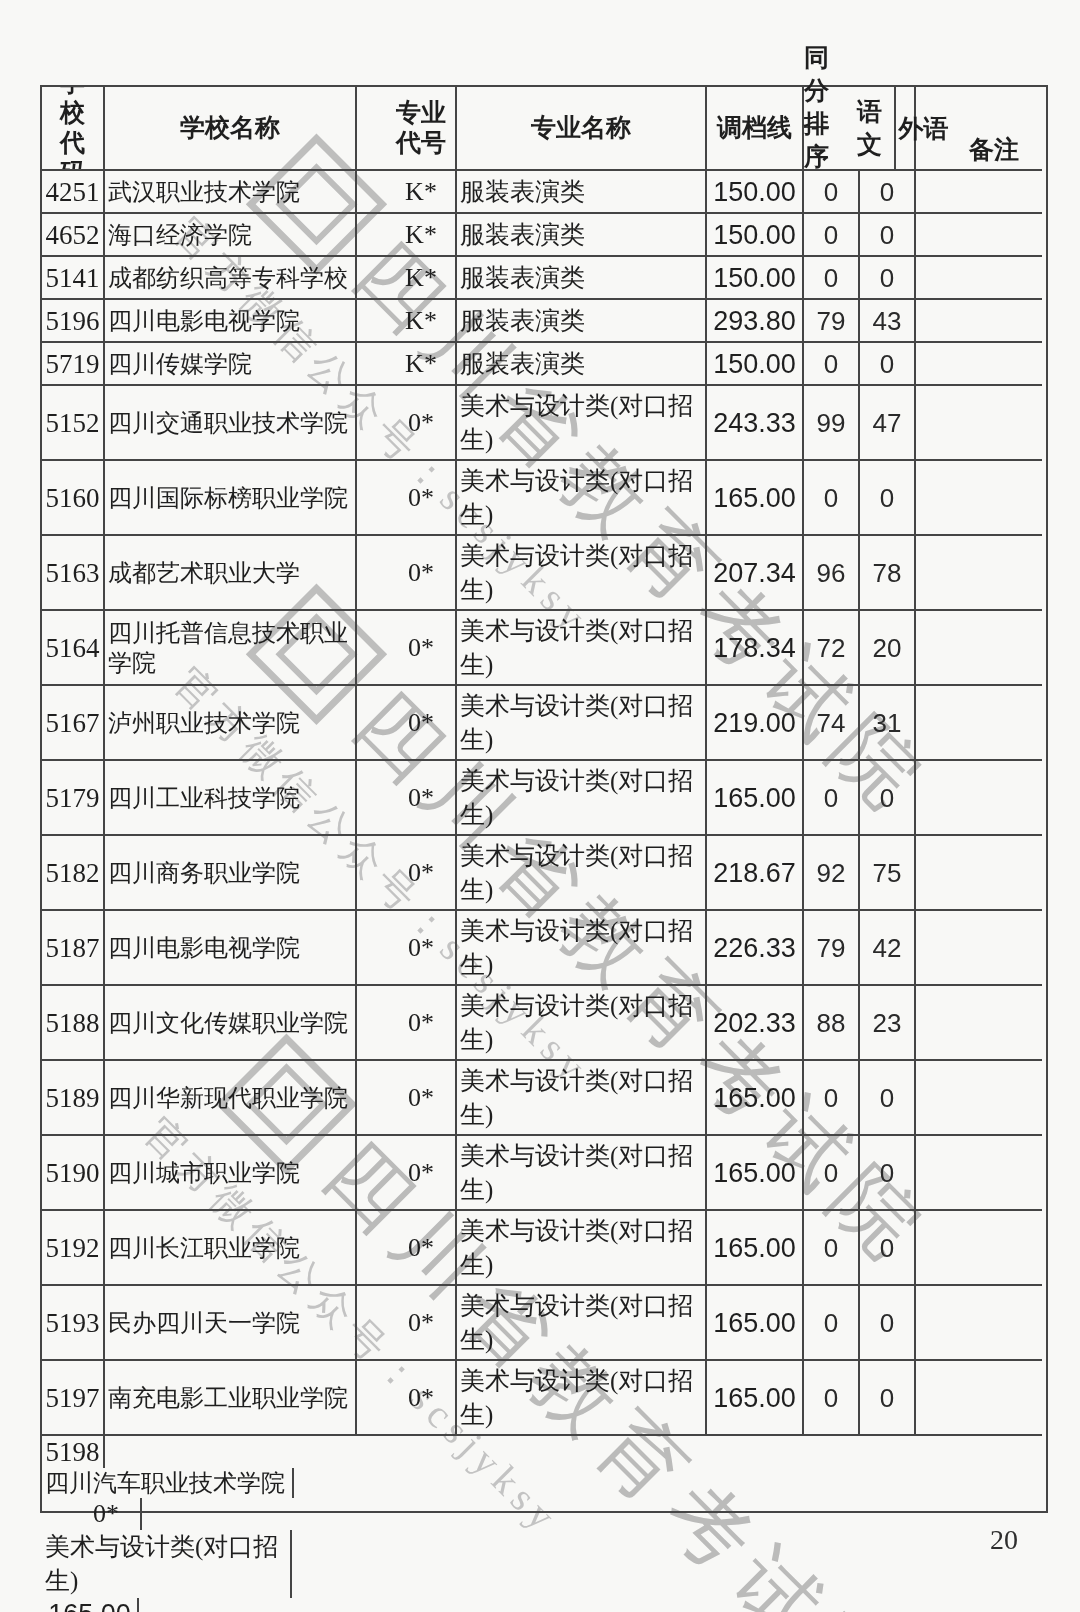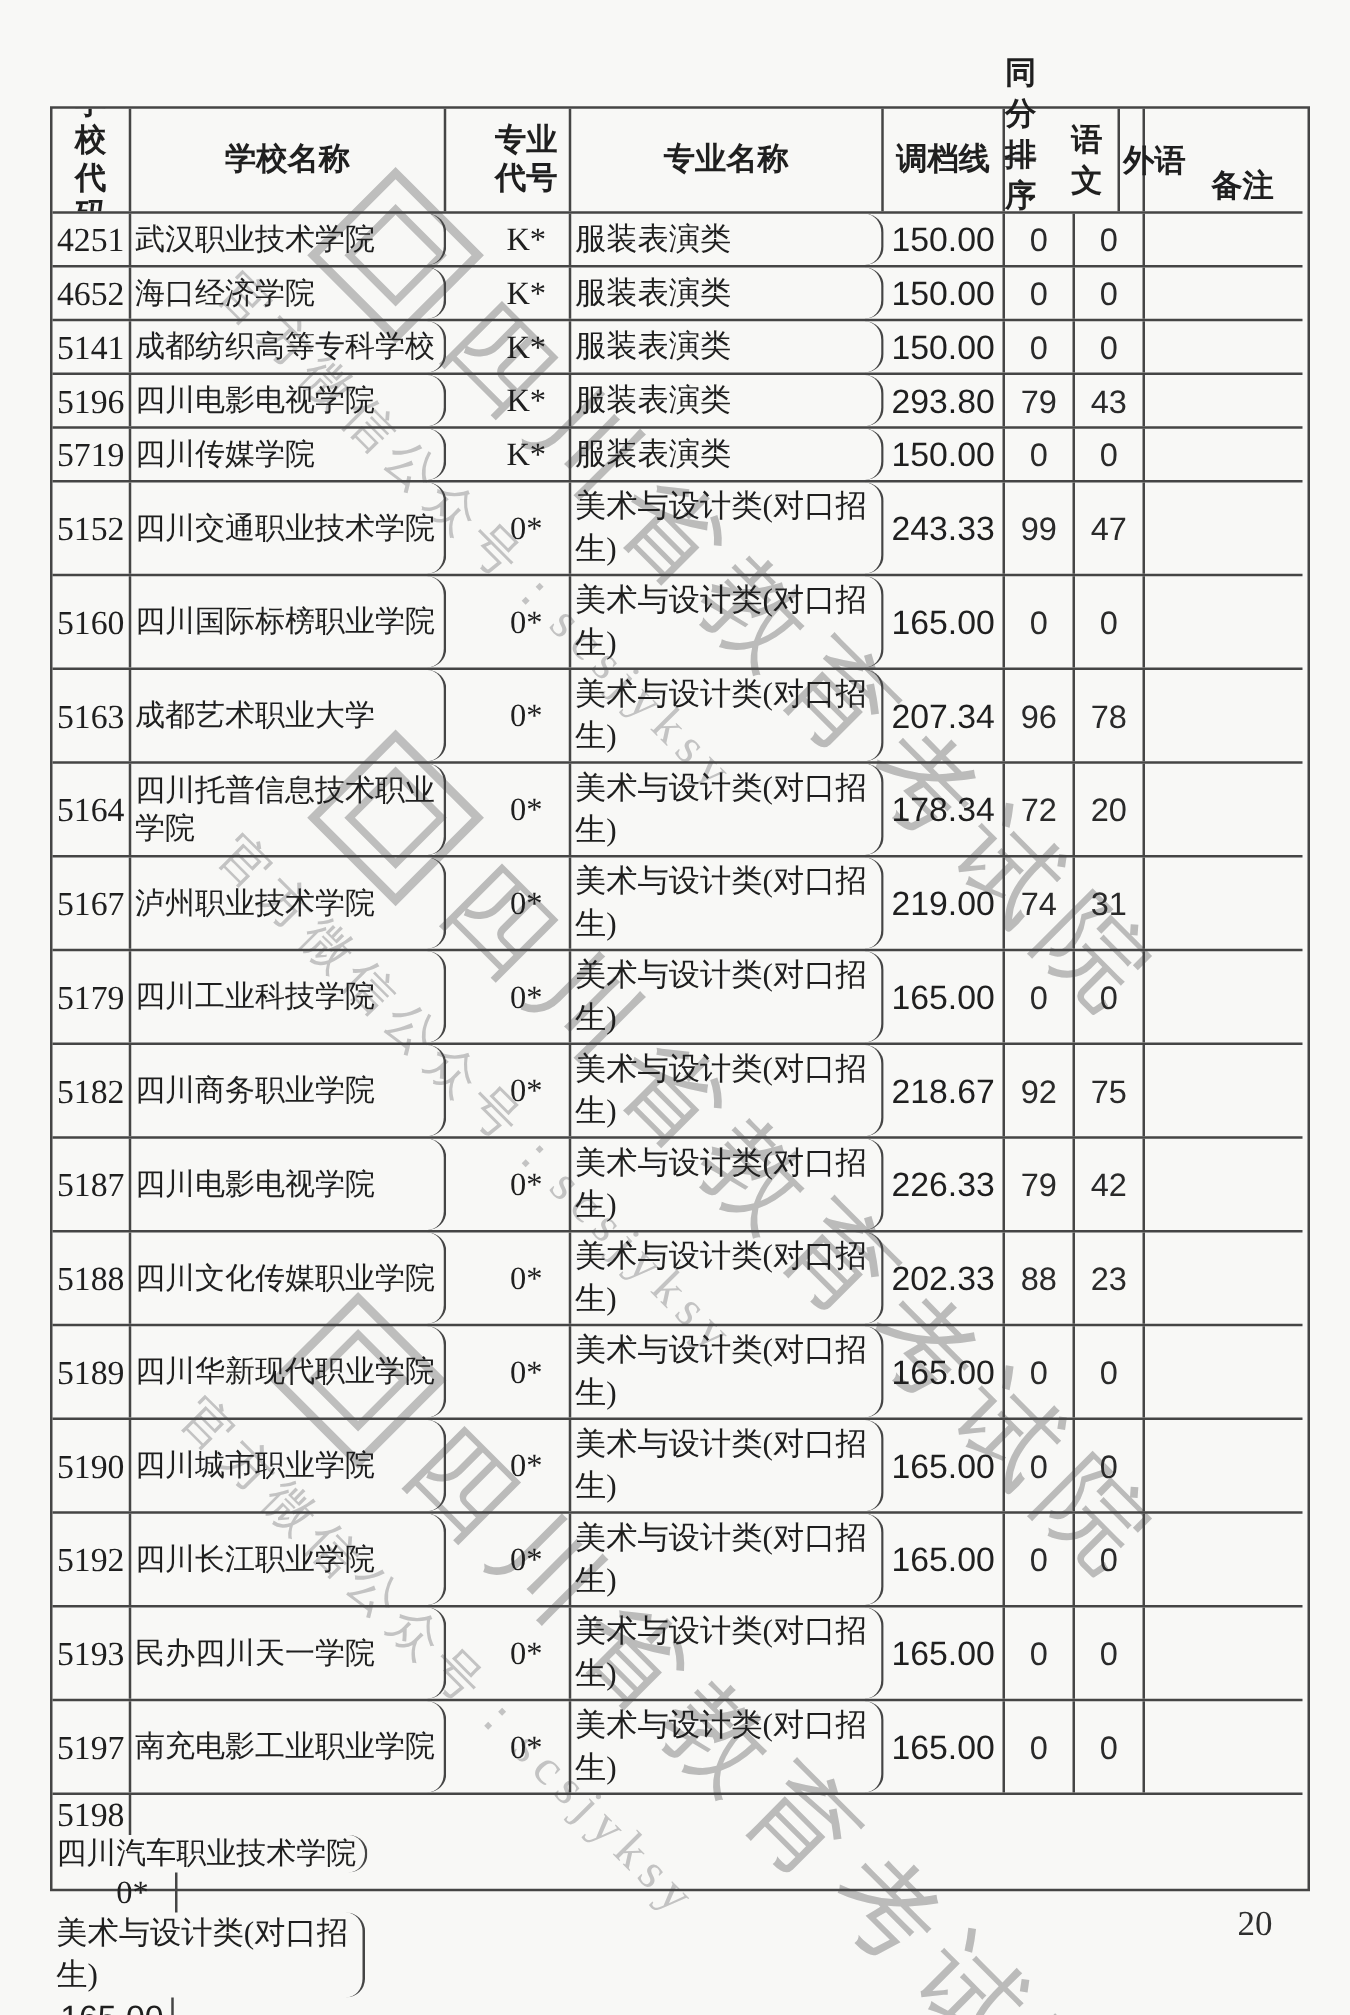--- a/index.html
+++ b/index.html
@@ -147,21 +147,20 @@
   }
 
   
   .trow { height: 43px; }
   .trow.tall { height: 75px; }
   .cell-text {
     justify-content: flex-start;
     text-align: left;
     padding-left: 3px;
     word-break: break-all;
-    border-radius: 15px;
   }
   .cell-school { font-size: 24px; line-height: 30px; }
   .cell-major  { font-size: 25px; line-height: 34px; }
   .cell-num    { font-size: 27px; font-family: Liberation Sans, sans-serif; }
   .cell-code   { font-size: 27px; }
   .cell-mcode  { font-size: 26px; }
   .cell-tie    { font-size: 26px; color: #2a2a2a; }
 
   
   .page-number {

